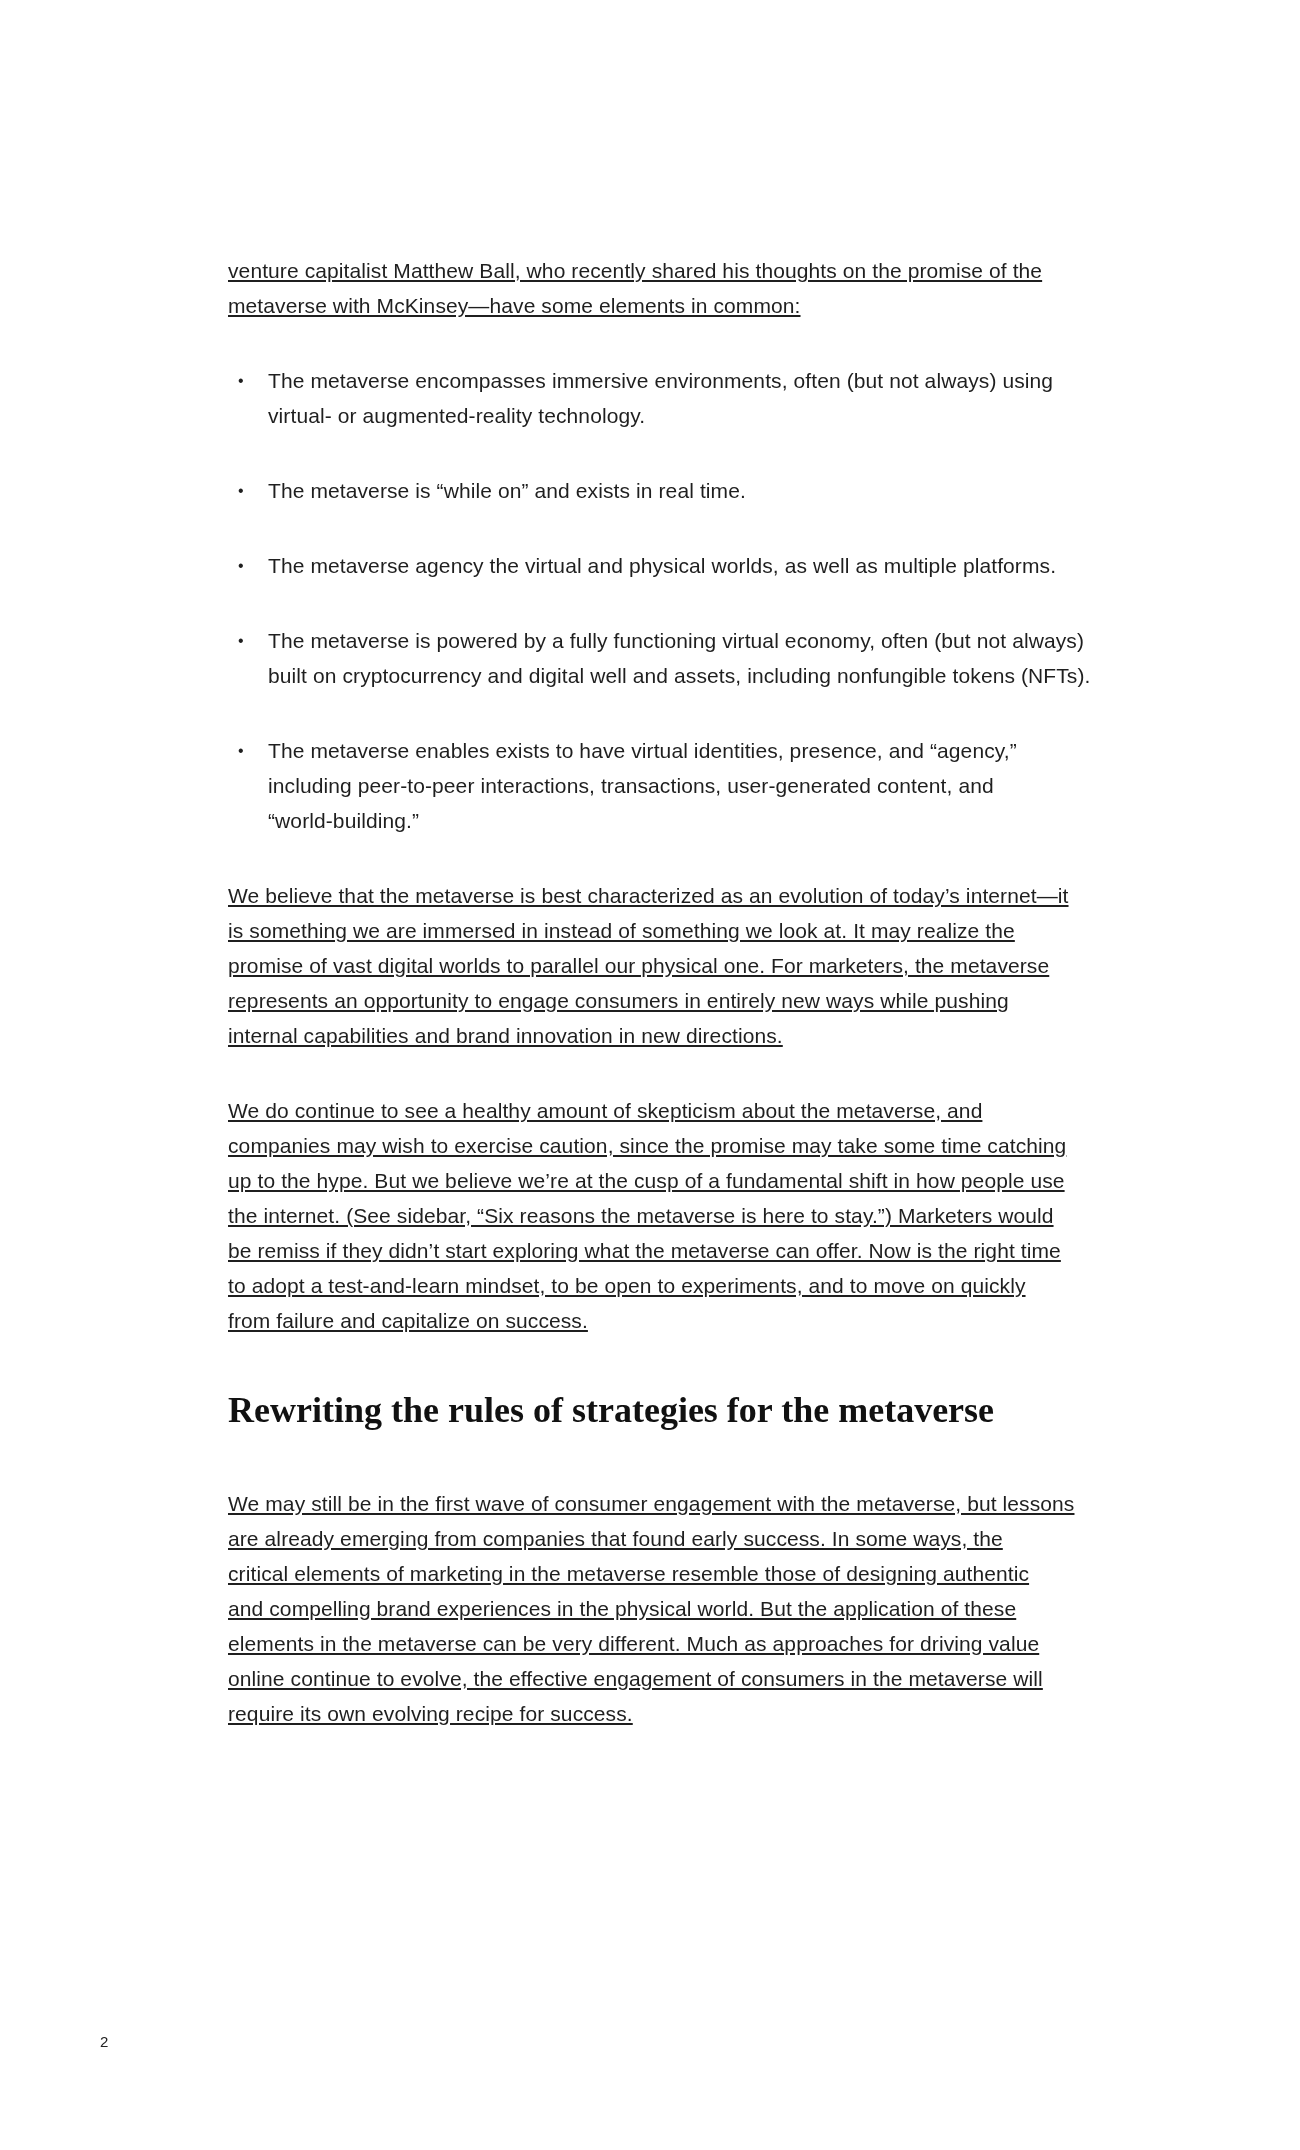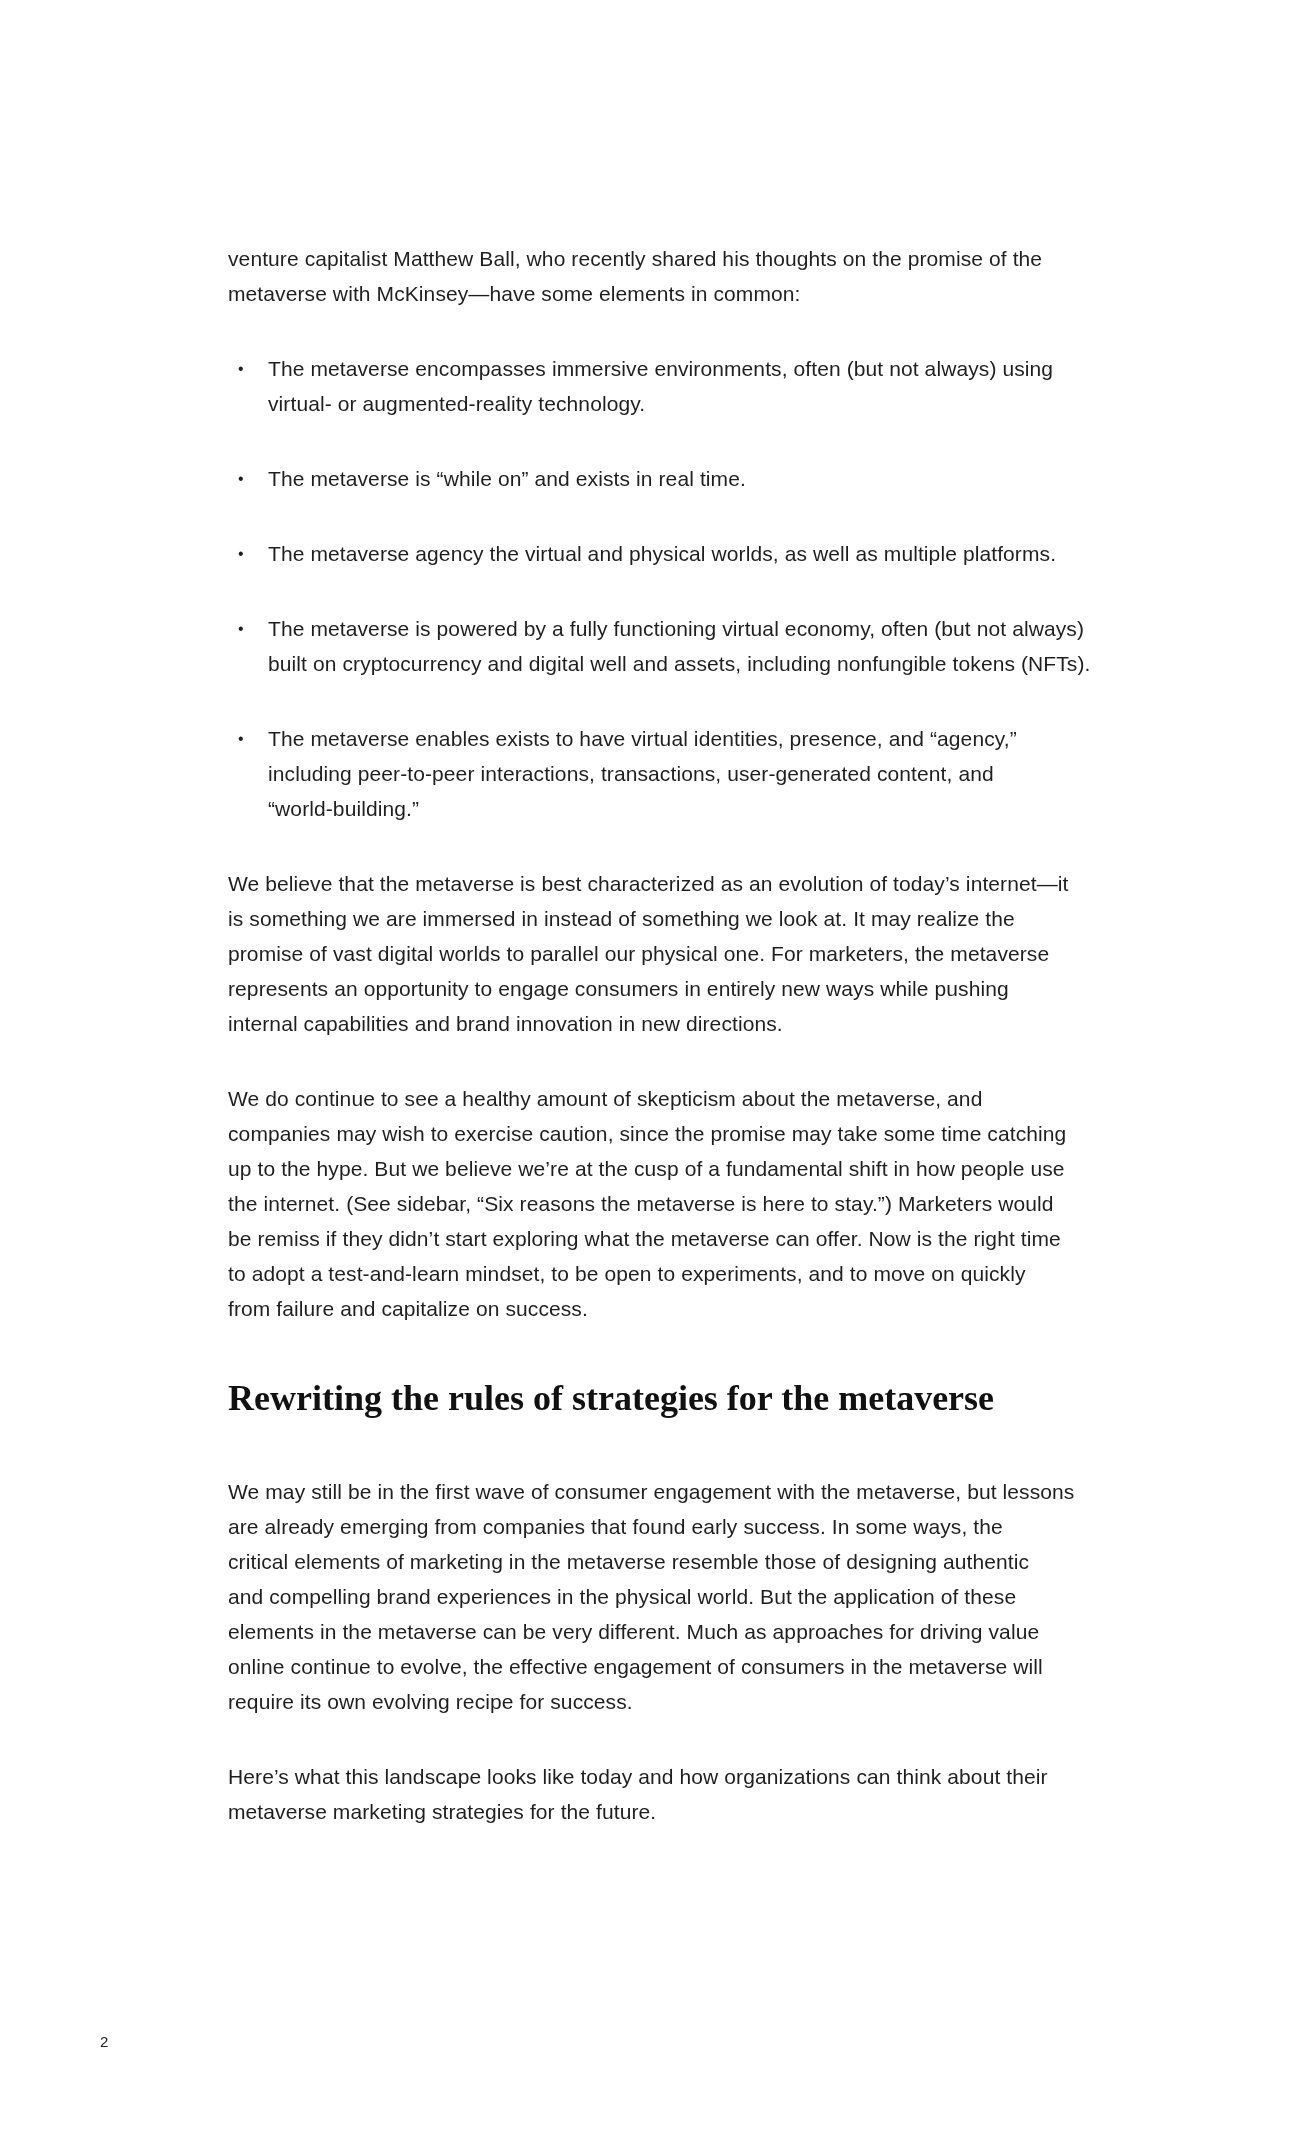--- a/index.html
+++ b/index.html
@@ -24,21 +24,22 @@
   }
   .body-text,
   .bullet-text {
     font-size: 21px;
     line-height: 35px;
     letter-spacing: 0.1px;
     white-space: pre-line;
     color: #1f1f1f;
   }
   p.body-text {
-    margin: 0 0 40px 0;
+    margin: 12px 0 40px 0;
+    text-decoration: underline;
   }
   .bullet-list {
     margin: 0;
     padding: 0;
   }
   .bullet-item {
     position: relative;
     padding-left: 24px;
     margin: 0 0 40px 0;
   }
@@ -131,19 +132,17 @@
     <h1 class="section-heading">Rewriting the rules of strategies for the metaverse</h1>
 
     <p class="body-text">We may still be in the first wave of consumer engagement with the metaverse, but lessons
 are already emerging from companies that found early success. In some ways, the
 critical elements of marketing in the metaverse resemble those of designing authentic
 and compelling brand experiences in the physical world. But the application of these
 elements in the metaverse can be very different. Much as approaches for driving value
 online continue to evolve, the effective engagement of consumers in the metaverse will
 require its own evolving recipe for success.</p>
 
-    <p class="body-text">Here’s what this landscape looks like today and how organizations can think about their
-metaverse marketing strategies for the future.</p>
 
   </main>
 
   <div class="page-number">2</div>
 </div>
 
 </body></html>

